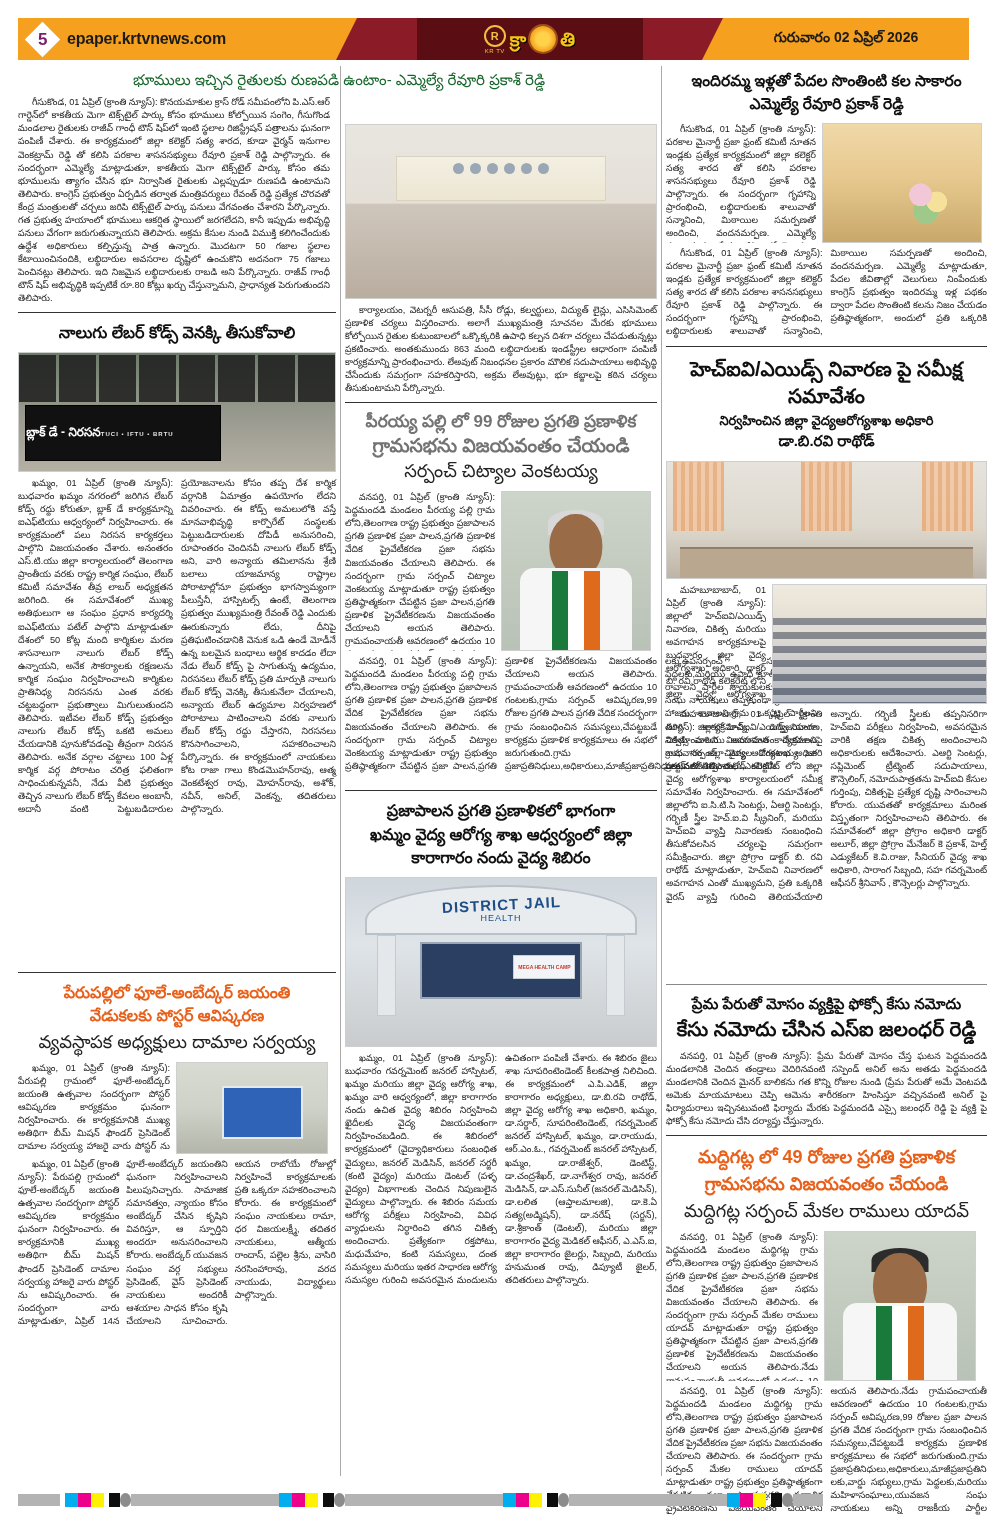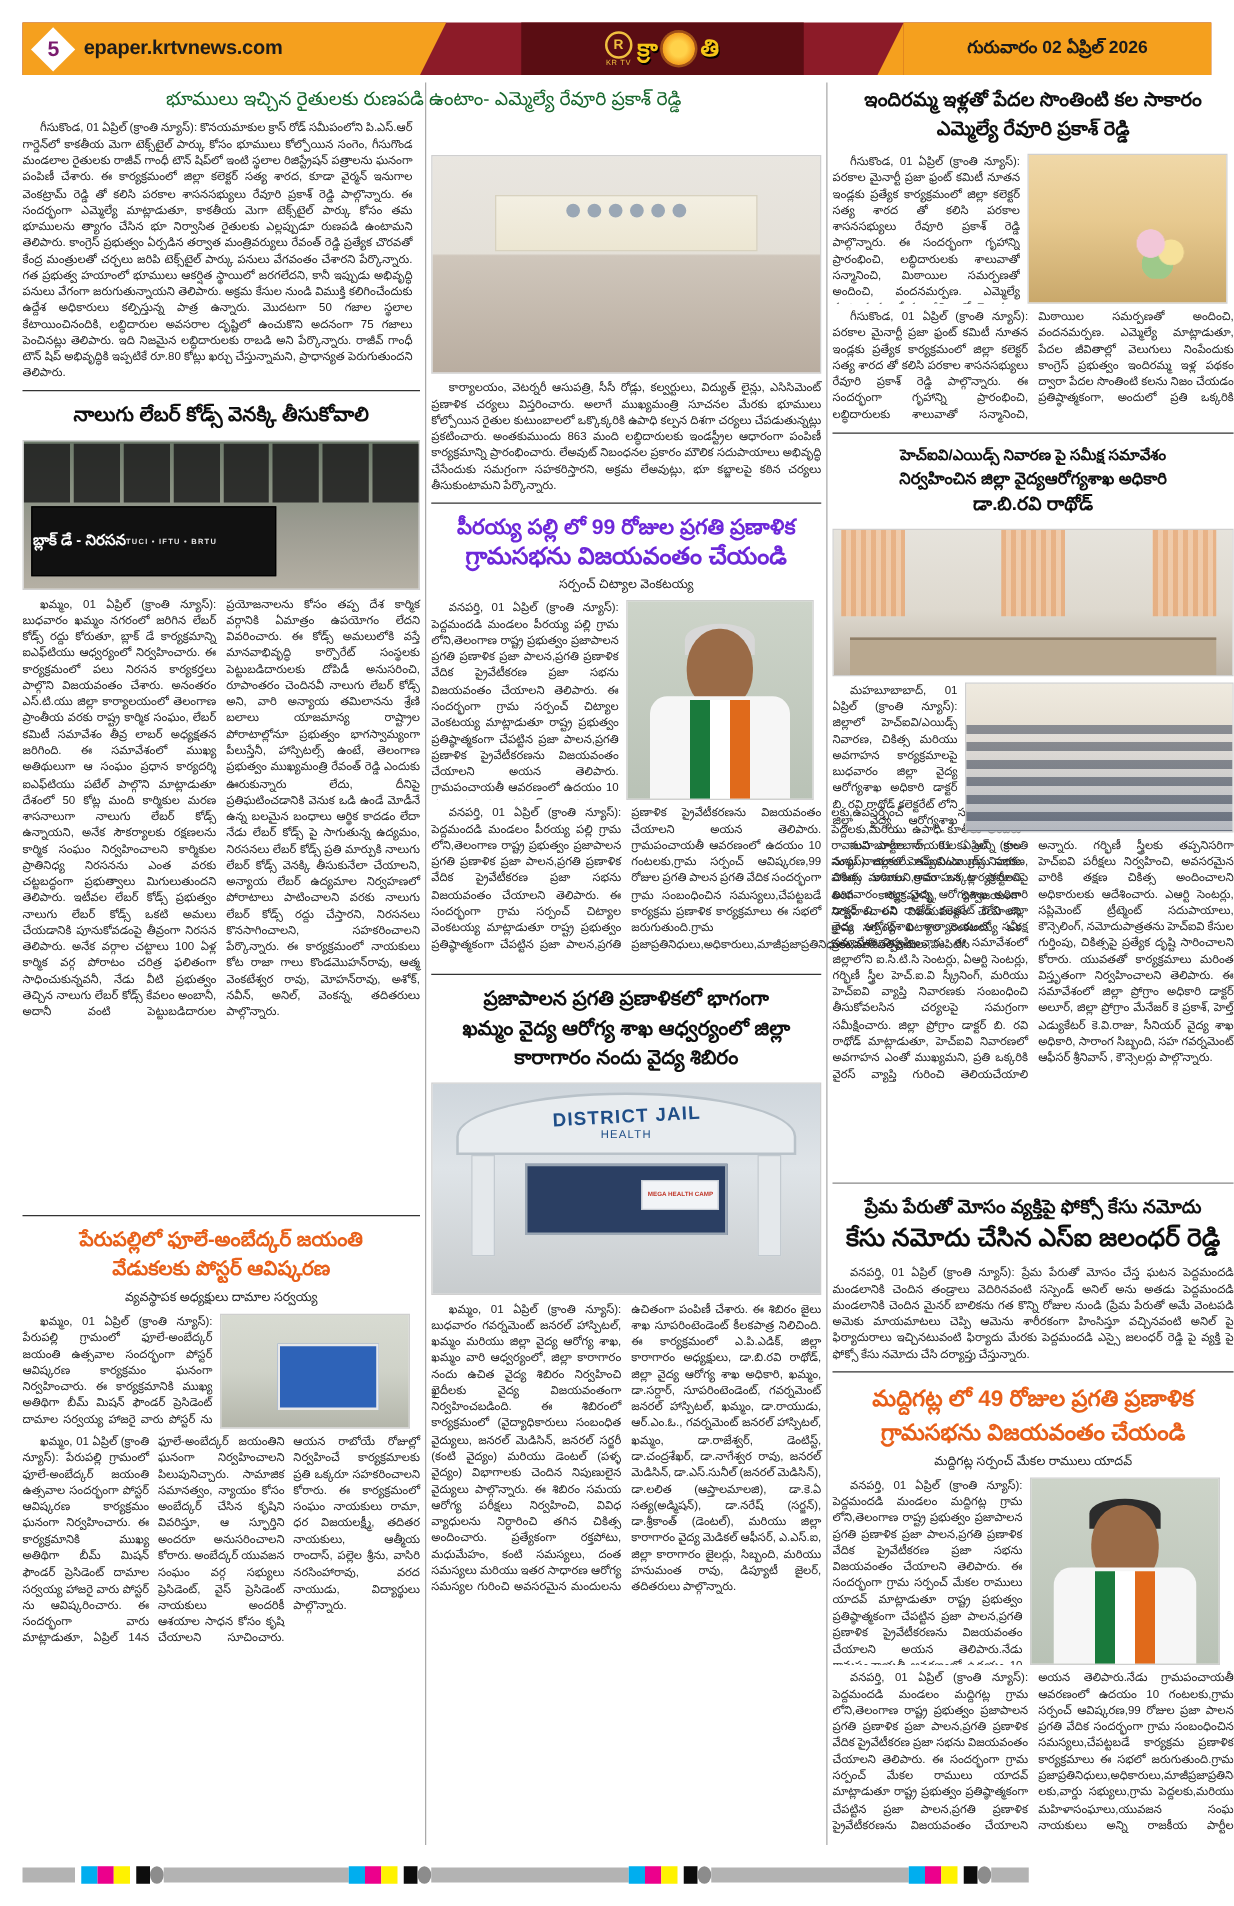--- a/index.html
+++ b/index.html
@@ -90,33 +90,33 @@
   
   .hl-main{
     font-weight:bold; text-align:center; color:#16662b;
     font-size:19px; line-height:1.35; padding:2px 2px 0;
   }
   .sub-main{
     text-align:center; color:#16662b; font-size:15px; line-height:1.35;
     padding:4px 2px 6px;
   }
   .hl-green{
-    font-weight:bold; text-align:center; color:#6d28d9;
+    font-weight:bold; text-align:center; color:#737373;
     font-size:17px; line-height:1.3; padding:4px 2px 0;
   }
   .hl-black{
     font-weight:bold; text-align:center; color:#101010;
     font-size:16px; line-height:1.35; padding:5px 2px 2px;
   }
   .hl-orange{
     font-weight:bold; text-align:center; color:#e8601a;
     font-size:16px; line-height:1.35; padding:5px 2px 2px;
   }
   .byline{
-    text-align:center; font-size:10px; color:#222; padding:3px 2px 5px;
+    text-align:center; font-size:18px; color:#222; padding:3px 2px 5px;
   }
 
   .body-txt{
     font-size:9.2px; line-height:1.42; text-align:justify;
     color:#1a1a1a; hyphens:auto; word-spacing:-0.3px;
   }
   .body-txt.ind{ text-indent:14px; }
   .two-col{ column-count:2; column-gap:8px; }
   .three-col{ column-count:3; column-gap:7px; }
 
@@ -425,21 +425,21 @@
             <div class="pr" style="background:linear-gradient(#7a5438 0 22%, #f4f4f4 22% 100%);"></div>
             <div class="pr" style="background:linear-gradient(#8d6243 0 23%, #d94f6e 23% 100%);"></div>
             <div class="pr" style="background:linear-gradient(#6f4b33 0 21%, #efe6d2 21% 100%);"></div>
           </div>
         </div>
       </div>
 
       <div class="body-txt ind two-col" style="height:92px; margin-top:4px;">గీసుకొండ, 01 ఏప్రిల్ (క్రాంతి న్యూస్): పరకాల మైనార్టీ ప్రజా ఫ్రంట్ కమిటీ నూతన ఇండ్లకు ప్రత్యేక కార్యక్రమంలో జిల్లా కలెక్టర్ సత్య శారద తో కలిసి పరకాల శాసనసభ్యులు రేవూరి ప్రకాశ్ రెడ్డి పాల్గొన్నారు. ఈ సందర్భంగా గృహాన్ని ప్రారంభించి, లబ్ధిదారులకు శాలువాతో సన్మానించి, మిఠాయిల సమర్పణతో అందించి, వందనమర్పణ. ఎమ్మెల్యే మాట్లాడుతూ, పేదల జీవితాల్లో వెలుగులు నింపేందుకు కాంగ్రెస్ ప్రభుత్వం ఇందిరమ్మ ఇళ్ల పథకం ద్వారా పేదల సొంతింటి కలను నిజం చేయడం ప్రతిష్ఠాత్మకంగా, అందులో ప్రతి ఒక్కరికి దరఖాస్తుల ఇండ్లను ఇప్పటి మంజూరు చేసినట్లు పేర్కొన్నారు.</div>
 
       <hr class="hr">
-      <div class="hl-black" style="font-size:12px;">హెచ్‌ఐవి/ఎయిడ్స్ నివారణ పై సమీక్ష సమావేశం</div>
+      <div class="hl-black" style="font-size:20px;">హెచ్‌ఐవి/ఎయిడ్స్ నివారణ పై సమీక్ష సమావేశం</div>
       <div class="hl-black" style="padding-top:0; font-size:13px;">నిర్వహించిన జిల్లా వైద్యఆరోగ్యశాఖ అధికారి</div>
       <div class="hl-black" style="padding-top:0; font-size:15px;">డా.బి.రవి రాథోడ్</div>
 
       <div class="photo p-room" style="height:118px; margin:7px 0 5px;">
         <div class="curtain" style="left:2%;"></div>
         <div class="curtain" style="left:42%;"></div>
         <div class="curtain" style="right:4%;"></div>
         <div class="table"></div>
         <div class="ph-people" style="height:52%; bottom:24%;">
           <div class="pr" style="background:linear-gradient(#8d6243 0 34%, #e9e9e9 34% 100%);"></div>

